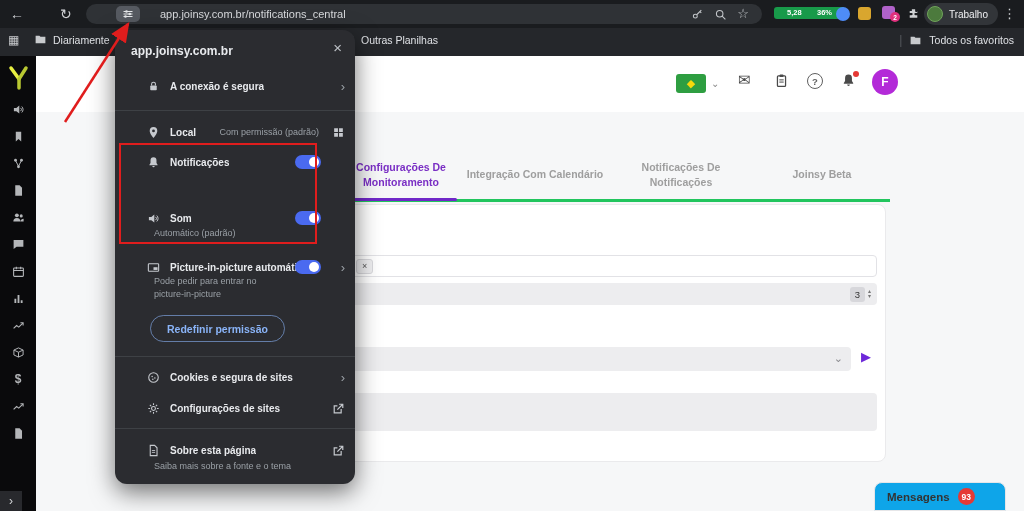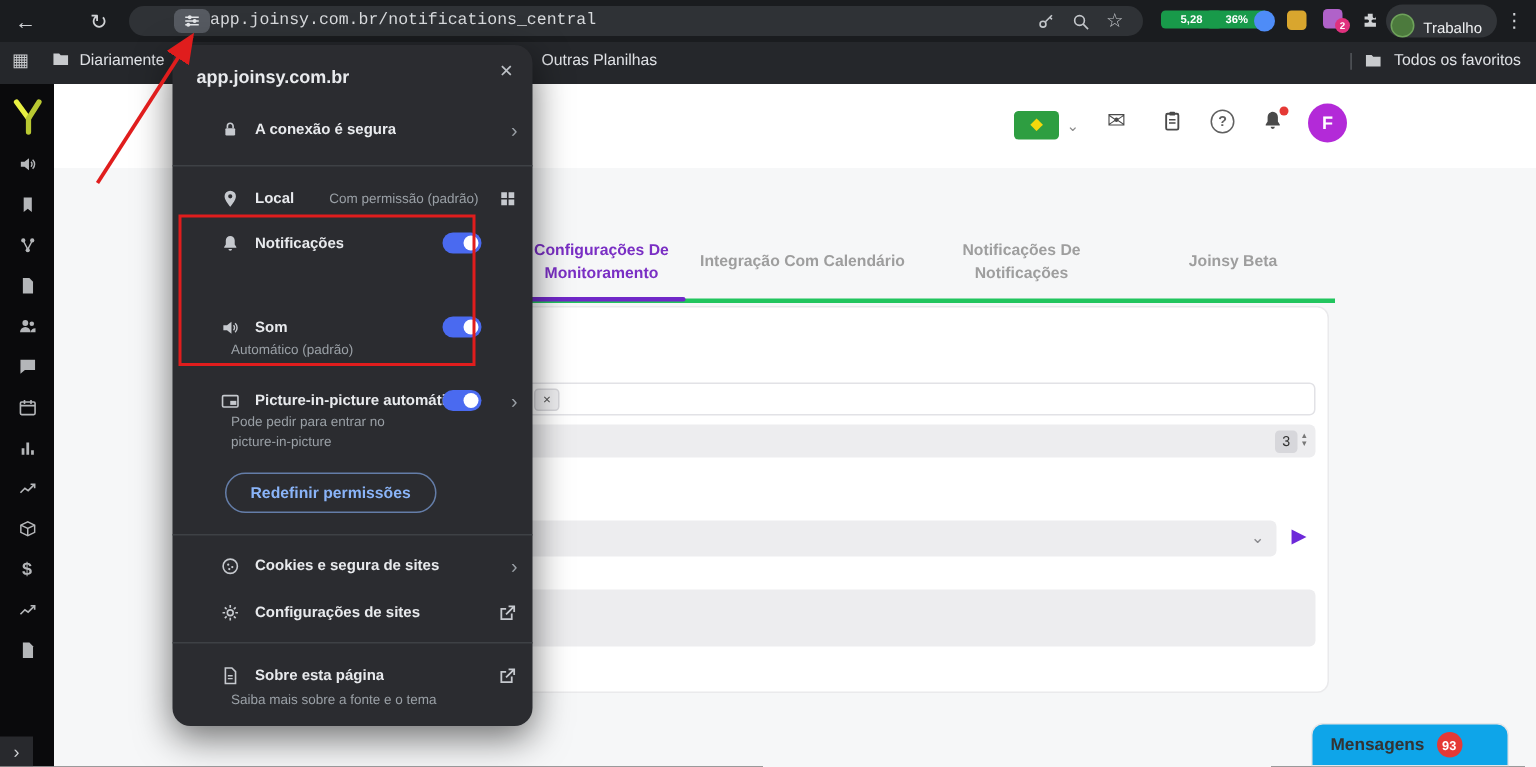--- a/index.html
+++ b/index.html
@@ -4,27 +4,27 @@
 <style>
   * { margin:0; padding:0; box-sizing:border-box; }
   body { font-family:"Liberation Sans", sans-serif; background:#000; }
   .screen { position:relative; width:1024px; height:511px; background:#f6f7f8; overflow:hidden; }
 
   
   .topbar { position:absolute; left:0; top:0; right:0; height:28px; background:#1a1c1f; }
   .nav-ic { position:absolute; top:5px; color:#cfd1d4; font-size:14px; line-height:18px; cursor:default; }
   .omnibox { position:absolute; left:86px; top:4px; width:676px; height:20px; border-radius:10px; background:#2f3236; display:flex; align-items:center; }
   .tune-btn { margin-left:30px; width:24px; height:16px; border-radius:5px; background:#565a61; display:flex; align-items:center; justify-content:center; color:#e4e6e9; flex:none; }
-  .url-text { margin-left:0; font-size:11px; color:#d8dadd; white-space:nowrap;font-family:Liberation Mono, monospace; }
+  .url-text { margin-left:20px; font-size:11px; color:#d8dadd; white-space:nowrap; }
   .omni-ic { position:absolute; top:3.5px; color:#c3c6ca; }
   .ext-badge { position:absolute; top:7px; background:#189a4a; color:#fff; font-size:7.5px; font-weight:bold; border-radius:3px; padding:2px 13px; line-height:1; }
   .ext-circle { position:absolute; width:14px; height:14px; border-radius:50%; }
   .ext-square { position:absolute; width:13px; height:13px; border-radius:3px; }
   .ext-count { position:absolute; width:10px; height:10px; border-radius:50%; background:#e0317e; color:#fff; font-size:6.5px; font-weight:bold; display:flex; align-items:center; justify-content:center; }
-  .profile-chip { position:absolute; right:26px; top:3px; height:22px; border-radius:11px; background:#323539; display:flex; align-items:flex-end; gap:6px; padding:0 10px 0 3px; }
+  .profile-chip { position:absolute; right:26px; top:3px; height:22px; border-radius:11px; background:#323539; display:flex; align-items:center; gap:6px; padding:0 10px 0 3px; }
   .profile-avatar { width:16px; height:16px; border-radius:50%; background:#4c7a3d; border:1px solid #6fa35b; }
   .profile-name { color:#f0f1f3; font-size:10px; }
 
   
   .bmbar { position:absolute; left:0; top:28px; right:0; height:28px; background:#25272b; }
   .bm-item { position:absolute; top:5px; display:flex; align-items:center; gap:6px; color:#dfe1e5; font-size:10.5px; }
   .fav-right { position:absolute; right:10px; top:5px; display:flex; align-items:center; gap:7px; color:#dfe1e5; font-size:10.5px; }
   .sepbar { color:#55585d; font-size:12px; }
 
   
@@ -423,21 +423,21 @@
       <svg class="p-ic">
           <use href="#sy-pip"></use>
         </svg>
       <span class="p-label" style="max-width:128px">Picture-in-picture automáti...</span>
       <span class="toggle"></span>
       <span class="p-chev">›</span>
     </div>
     <span class="p-sub" style="top:246px">Pode pedir para entrar no</span>
     <span class="p-sub" style="top:259px">picture-in-picture</span>
 
-    <button class="reset-btn">Redefinir permissões</button>
+    <button class="reset-btn">Redefinir permissão</button>
 
     <div class="p-div" style="top:326px"></div>
 
     <div class="p-row" style="top:337px">
       <svg class="p-ic">
           <use href="#sy-cookie"></use>
         </svg>
       <span class="p-label">Cookies e segura de sites</span>
       <span class="p-chev">›</span>
     </div>

